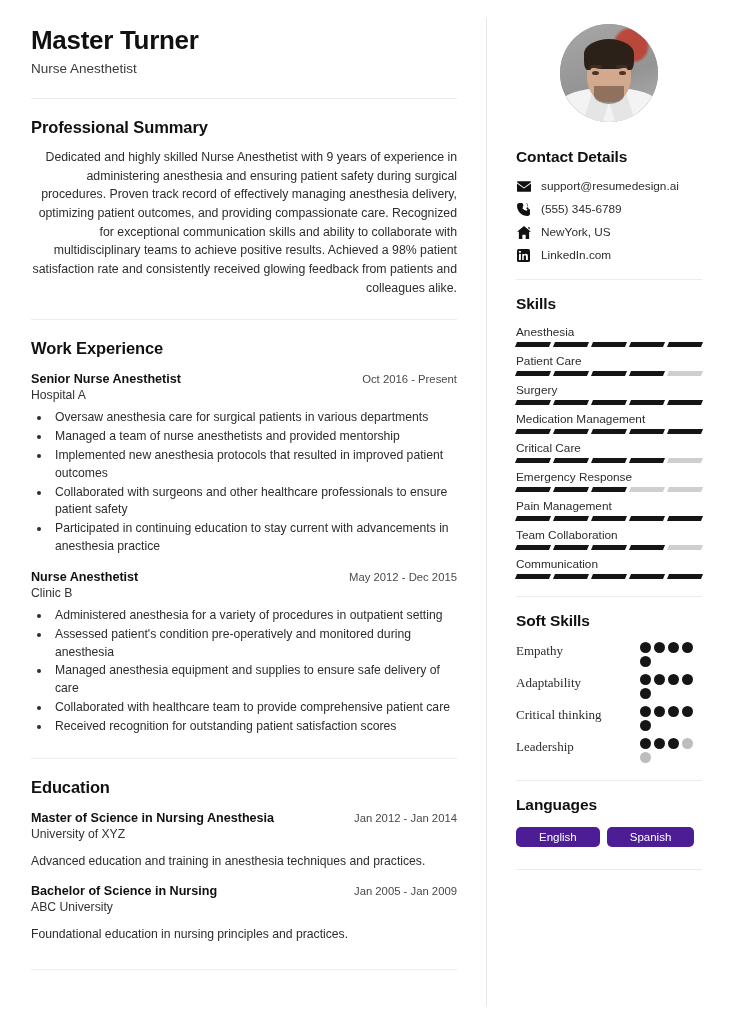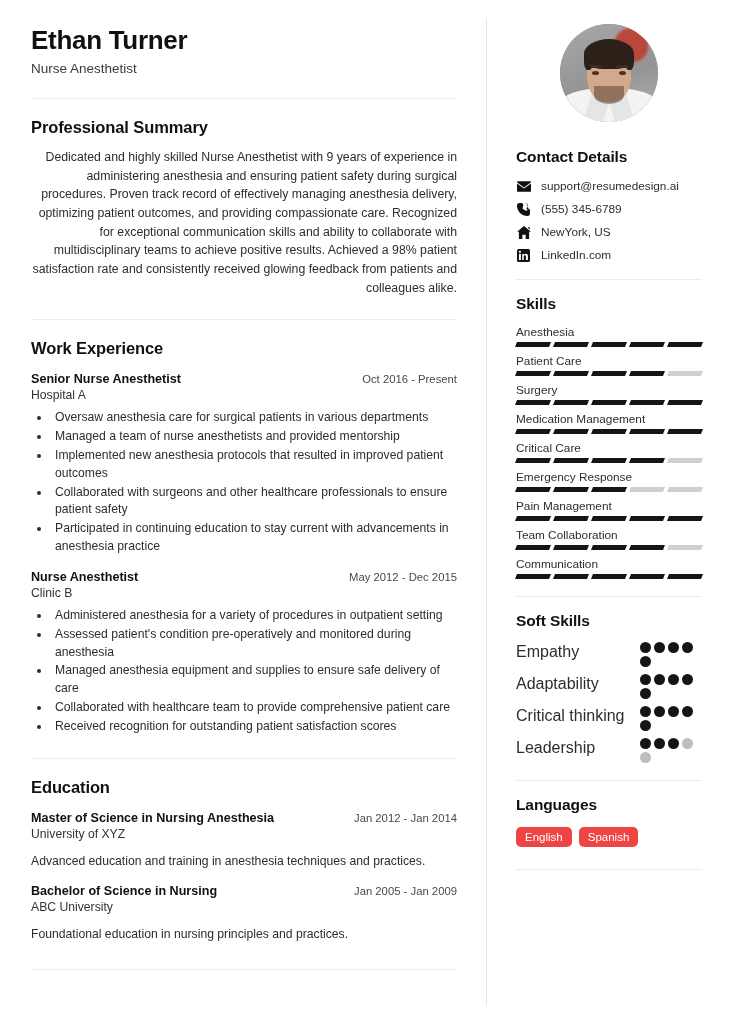--- a/index.html
+++ b/index.html
@@ -84,41 +84,41 @@
 
   .skill-block { margin-top: 12px; }
   .skill-row { margin-bottom: 7px; }
   .skill-name { font-size: 11.8px; color: #2d2d2d; margin-bottom: 3px; }
   .skill-bar { display: flex; gap: 4px; }
   .seg { flex: 1; height: 5px; transform: skewX(-22deg); background: #cfcfcf; }
   .seg.on { background: #151515; }
 
   .soft-list { margin-top: 12px; }
   .soft-row { display: flex; align-items: flex-start; justify-content: space-between; margin-bottom: 7px; gap: 8px; }
-  .soft-name { font-size: 16px; color: #2d2d2d; padding-top: 1px; }
+  .soft-name { font-size: 13px; color: #2d2d2d; padding-top: 1px; font-family: Liberation Serif, serif; }
   .dots { display: flex; flex-wrap: wrap; width: 62px; gap: 3px; justify-content: flex-start; }
   .dot { width: 11px; height: 11px; border-radius: 50%; background: #bdbdbd; }
   .dot.on { background: #151515; }
 
   .lang-list { margin-top: 13px; display: flex; flex-wrap: wrap; gap: 7px; }
   .lang-pill {
-    background: #ef4444; color: #fff; font-size: 11.5px;
-    padding: 4px 9px; border-radius: 5px;
+    background: #4c1d95; color: #fff; font-size: 11.5px;
+    padding: 4px 23px; border-radius: 5px;
   }
   .r-bottom-hr { height: 1px; background: #ececec; margin-top: 22px; }
 </style>
 </head>
 <body>
 
 <div class="page">
 
   <div class="left-col">
 
     <div>
-      <div class="name">Ethan Turner</div>
+      <div class="name">Master Turner</div>
       <div class="job-title">Nurse Anesthetist</div>
     </div>
 
     <div class="hr"></div>
 
     <div class="section">
       <div class="section-title">Professional Summary</div>
       <div class="summary-text">Dedicated and highly skilled Nurse Anesthetist with 9 years of experience in administering anesthesia and ensuring patient safety during surgical procedures. Proven track record of effectively managing anesthesia delivery, optimizing patient outcomes, and providing compassionate care. Recognized for exceptional communication skills and ability to collaborate with multidisciplinary teams to achieve positive results. Achieved a 98% patient satisfaction rate and consistently received glowing feedback from patients and colleagues alike.</div>
     </div>
 

